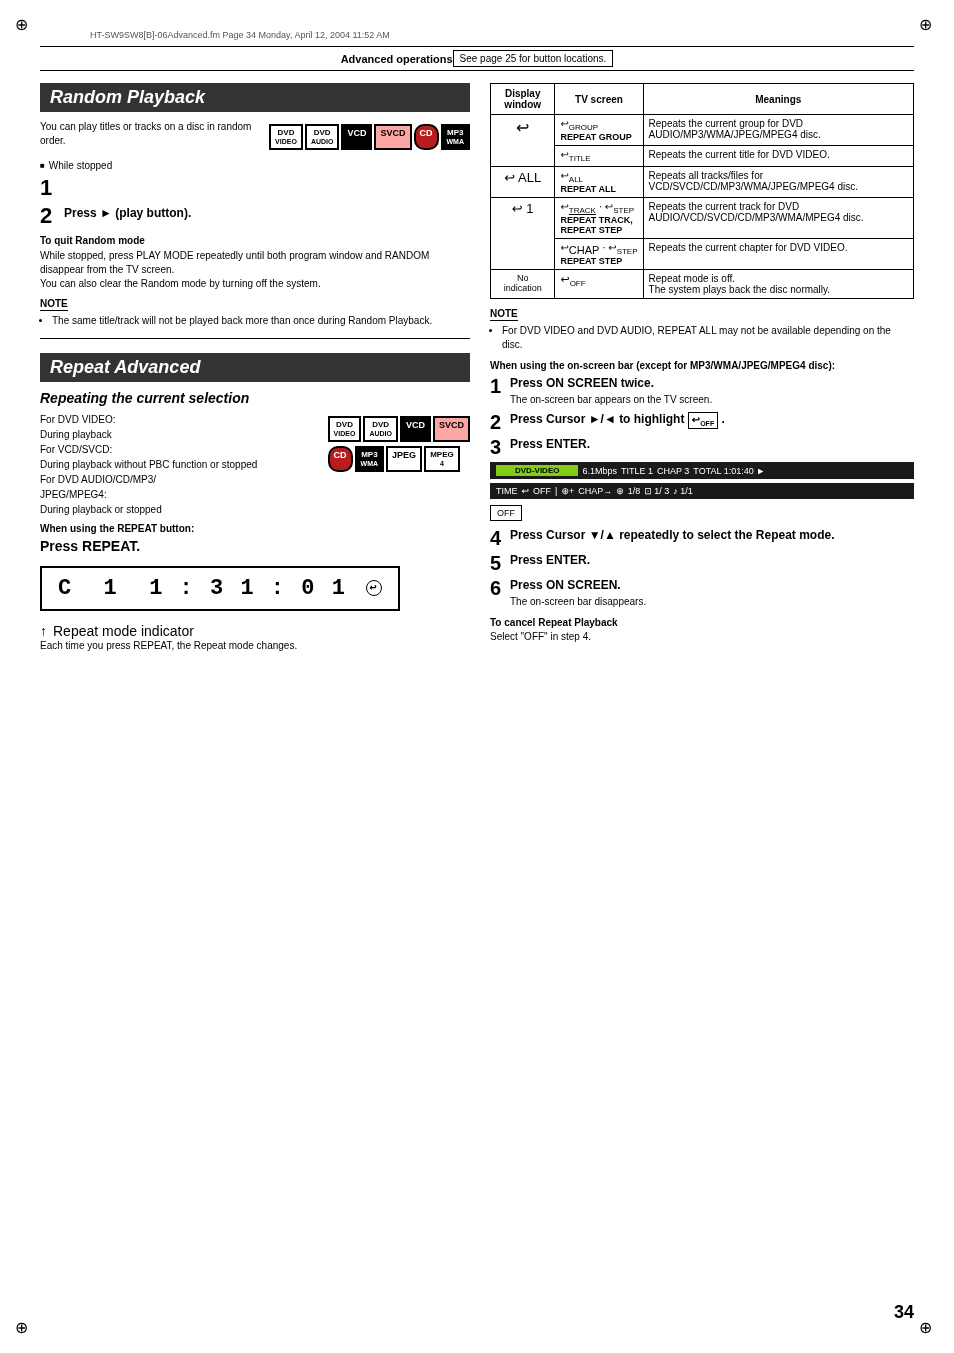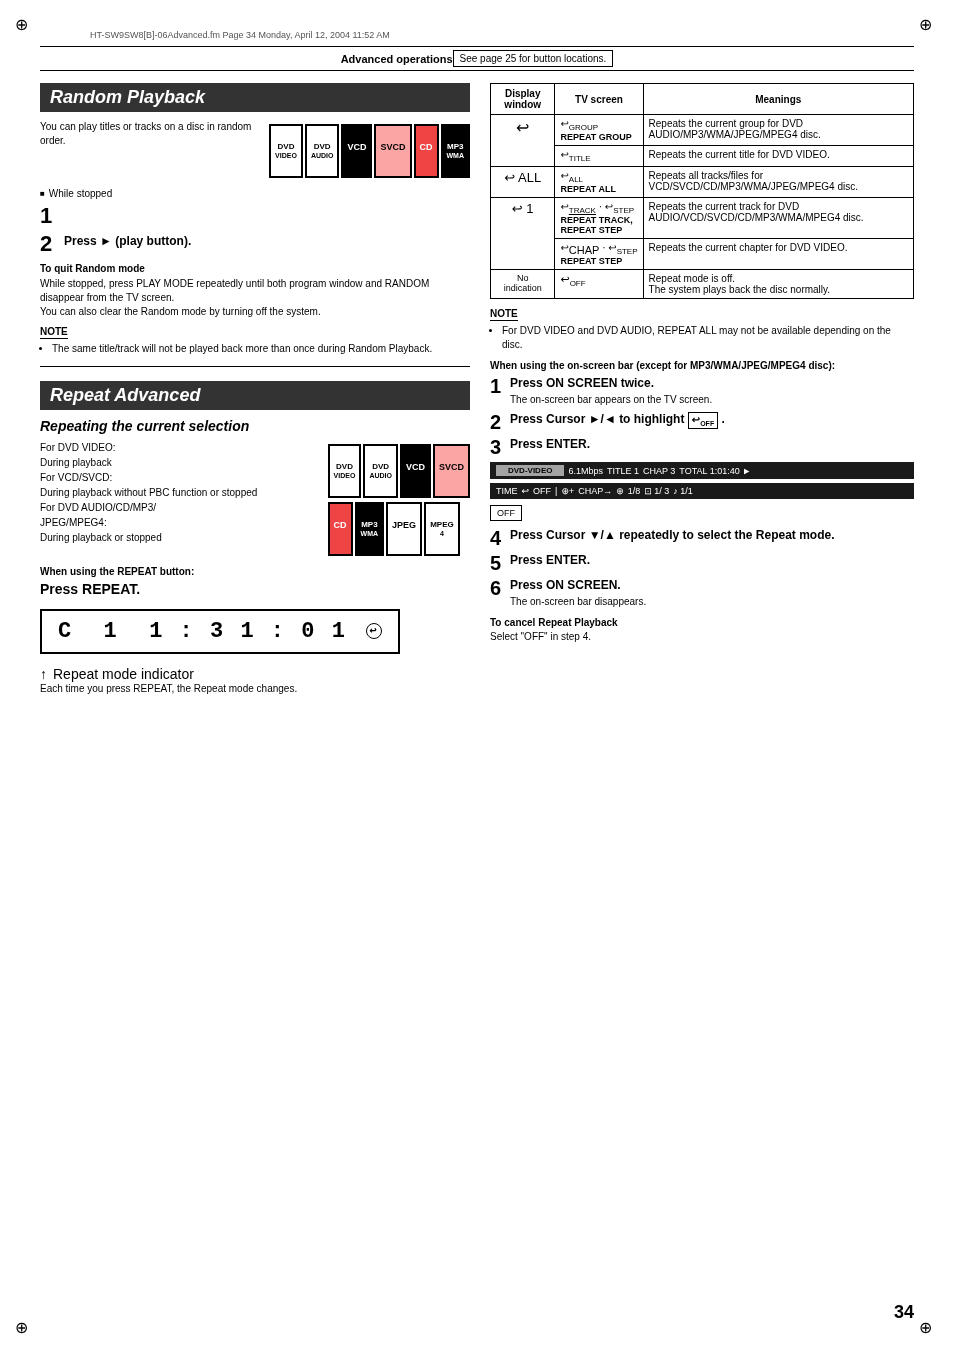--- a/index.html
+++ b/index.html
@@ -84,33 +84,33 @@
     }
 
     
     .badge-row {
       display: flex;
       gap: 2px;
       margin: 4px 0;
     }
     .badge {
       border: 2px solid #000;
-      padding: 16px 4px;
+      padding: 2px 4px;
       font-size: 9px;
       font-weight: bold;
       line-height: 1.2;
       text-align: center;
     }
     .badge .top { font-size: 8px; }
     .badge .bottom { font-size: 7px; }
     .badge-dvd-video { background: #fff; }
     .badge-dvd-audio { background: #fff; }
     .badge-vcd { background: #000; color: #fff; }
     .badge-svcd { background: #fca5a5; }
-    .badge-cd { background: #ef4444; color: #fff; }
+    .badge-cd { background: #b91c1c; color: #fff; border-radius: 10px; }
     .badge-mp3-wma { background: #000; color: #fff; }
     .badge-mp3-wma-2 { background: #000; color: #fff; }
     .badge-jpeg { background: #fff; }
     .badge-mpeg4 { background: #fff; }
 
     .intro-text {
       font-size: 10px;
       margin-bottom: 6px;
       line-height: 1.4;
     }
@@ -294,23 +294,23 @@
       color: #fff;
       font-size: 9px;
       padding: 3px 6px;
       margin: 4px 0;
       display: flex;
       align-items: center;
       gap: 4px;
       flex-wrap: wrap;
     }
     .dvd-status-bar .label-box {
-      background: #a3a3a3;
+      background: #84cc16;
       color: #000;
-      padding: 1px 12px;
+      padding: 1px 19px;
       font-weight: bold;
       font-size: 8px;
     }
     .dvd-off-box {
       background: #fff;
       color: #000;
       padding: 2px 6px;
       font-size: 9px;
       display: inline-block;
       margin: 2px 0;

